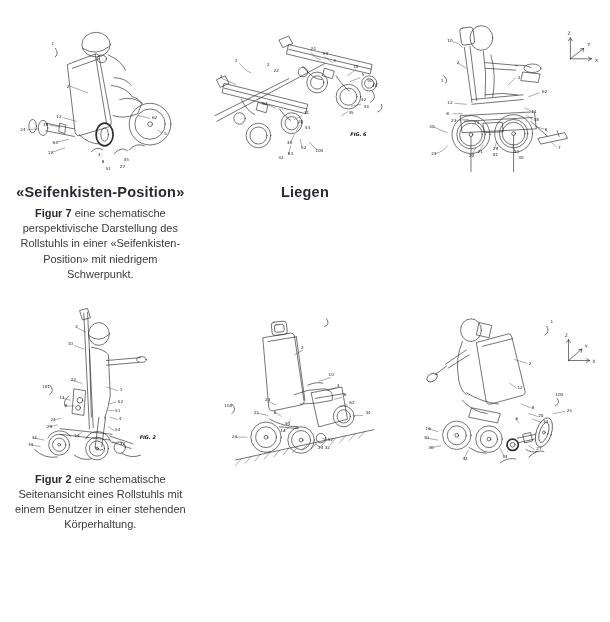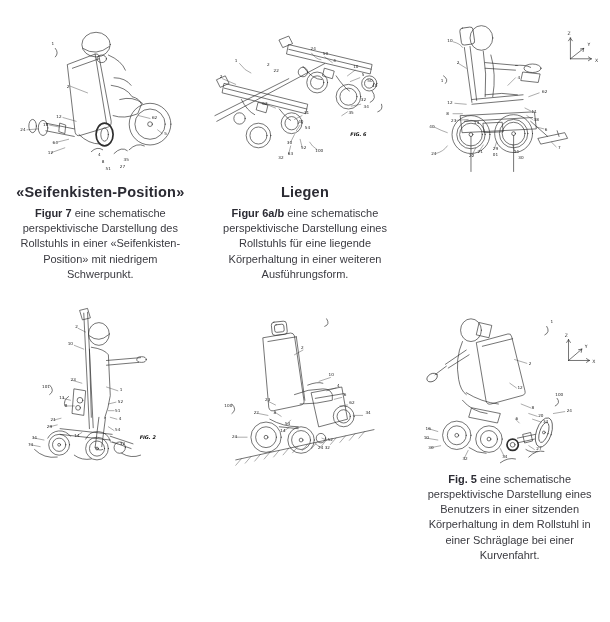--- a/index.html
+++ b/index.html
@@ -132,21 +132,20 @@
             <text x="143" y="110" class="ref-num">35</text>
             <text x="78" y="142" class="ref-num">30</text>
             <text x="93" y="147" class="ref-num">52</text>
             <text x="79" y="154" class="ref-num">63</text>
             <text x="69" y="158" class="ref-num">32</text>
             <text x="108" y="150" class="ref-num">100</text>
             <text x="145" y="134" class="ref-num fig">FIG. 6</text>
           </svg>
       </div>
       <h2 class="panel-title">Liegen</h2>
-      <p class="panel-desc"><strong>Figur 6a/b</strong><span> eine schematische perspektivische Darstellung eines Rollstuhls für eine liegende Körperhaltung in einer weiteren Ausführungsform.</span></p>
     </div>
 
     <div class="panel">
       <div class="figure-area">
         <svg viewBox="0 0 195 172">
           <path class="art" d="M162,52 L162,30 M162,30 l-2,3 m2,-3 l2,3"></path>
           <path class="art" d="M162,52 L184,52 M184,52 l-3,-2 m3,2 l-3,2"></path>
           <path class="art" d="M162,52 L176,41 M176,41 l-3.4,.6 m3.4,-.6 l-.6,3.4"></path>
           <rect class="art" x="46" y="19" width="14" height="18" rx="3" transform="rotate(-8 53 28)"></rect>
           <ellipse class="art" cx="68" cy="30" rx="12" ry="13"></ellipse>
@@ -246,20 +245,21 @@
             <text x="113" y="112" class="ref-num">51</text>
             <text x="117" y="121" class="ref-num">4</text>
             <text x="113" y="133" class="ref-num">54</text>
             <text x="70" y="139" class="ref-num">14</text>
             <text x="25" y="141" class="ref-num">34</text>
             <text x="21" y="148" class="ref-num">74</text>
             <text x="118" y="147" class="ref-num">32</text>
             <text x="139" y="141" class="ref-num fig">FIG. 2</text>
           </svg>
       </div>
+      <p class="panel-desc"><strong>Figur 2</strong><span> eine schematische Seitenansicht eines Rollstuhls mit einem Benutzer in einer stehenden Körperhaltung.</span></p>
     </div>
 
     <div class="panel">
       <div class="figure-area">
         <svg viewBox="0 0 195 172">
           <path class="art" d="M120,14 q4,6 -2,8"></path>
           <rect class="art" x="62" y="17" width="16" height="14" rx="3" transform="rotate(-6 70 24)"></rect>
           <rect class="art" x="65" y="20" width="10" height="8" rx="2" transform="rotate(-6 70 24)"></rect>
           <path class="art" d="M53,34 L82,29 Q85,29 86,32 L96,100 Q97,104 93,105 L64,111 Q60,112 59,108 Z"></path>
           <path class="art" d="M58,38 L88,33 M88,33 L97,100"></path>
@@ -346,17 +346,16 @@
             <text x="133" y="124" class="ref-num">34</text>
             <text x="9" y="131" class="ref-num">16</text>
             <text x="7" y="141" class="ref-num">10</text>
             <text x="12" y="151" class="ref-num">30</text>
             <text x="48" y="163" class="ref-num">32</text>
             <text x="90" y="161" class="ref-num">34</text>
             <text x="126" y="153" class="ref-num">27</text>
             <text x="104" y="121" class="ref-num">6</text>
           </svg>
       </div>
-      <p class="panel-desc"><strong>Fig. 5</strong><span> eine schematische perspektivische Darstellung eines Benutzers in einer sitzenden Körperhaltung in dem Rollstuhl in einer Schräglage bei einer Kurvenfahrt.</span></p>
     </div>
 
   </div>
 </div>
 
 </body></html>

